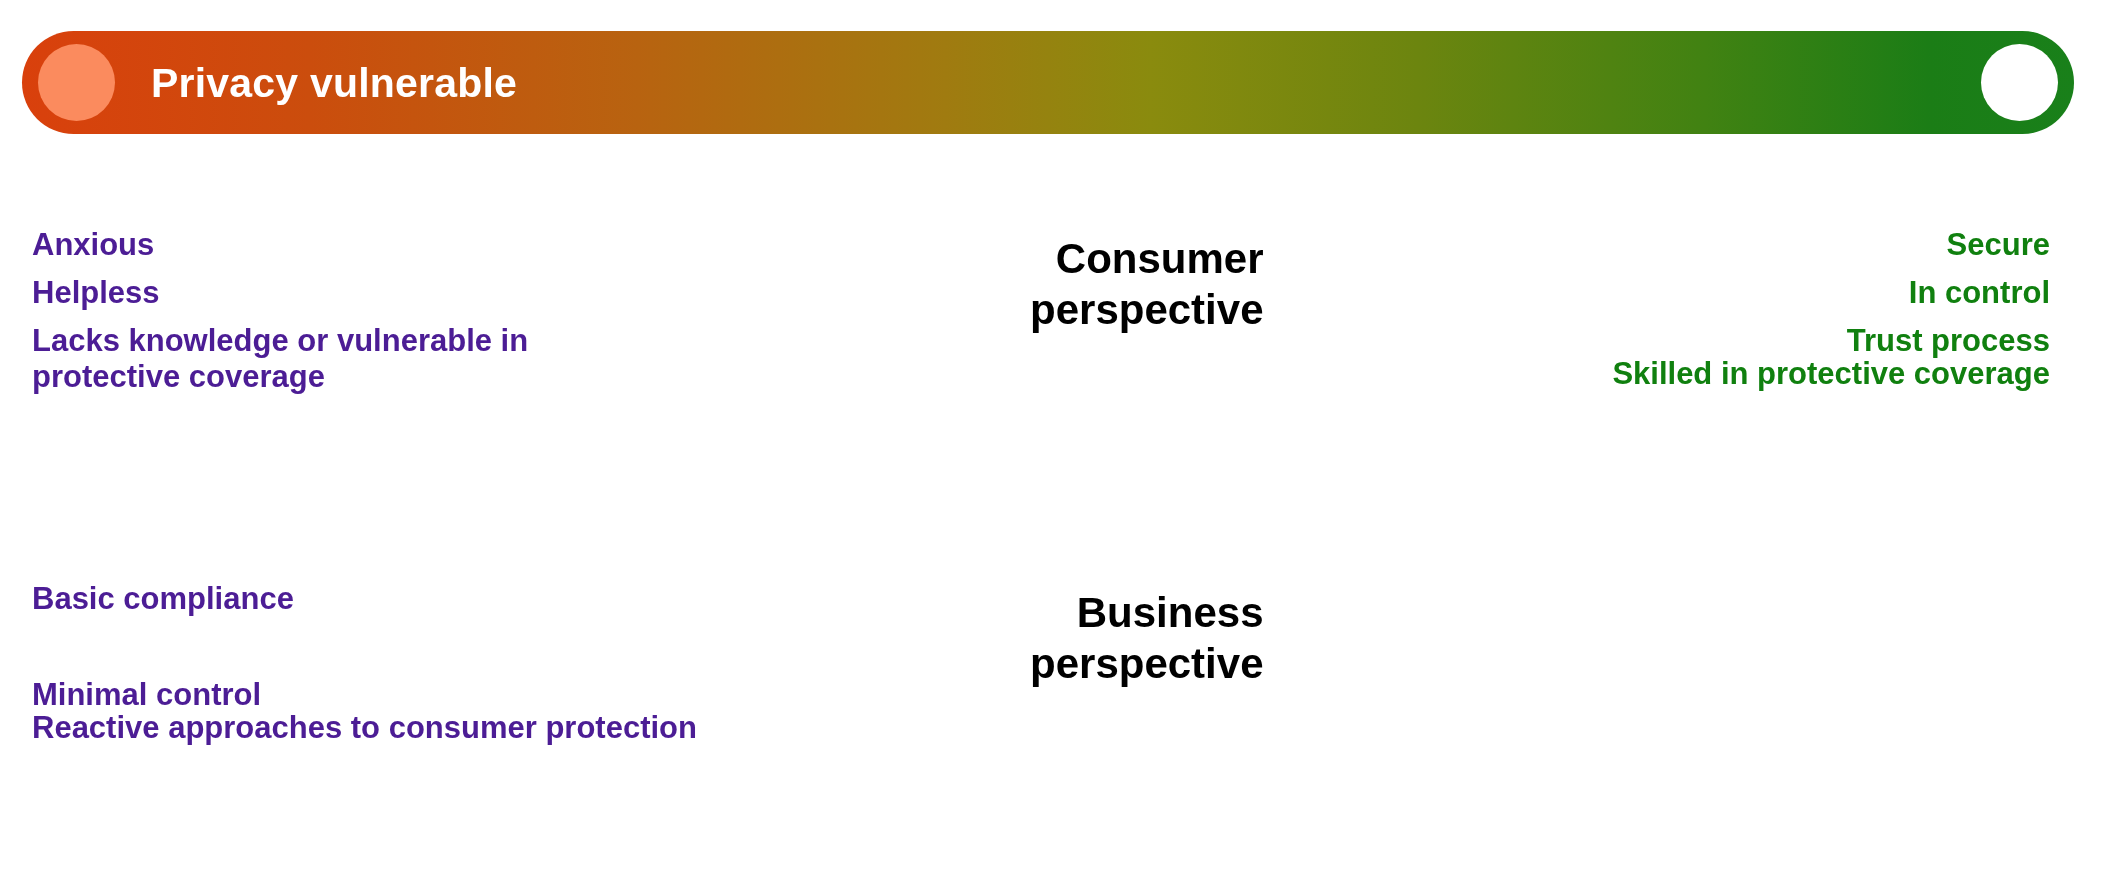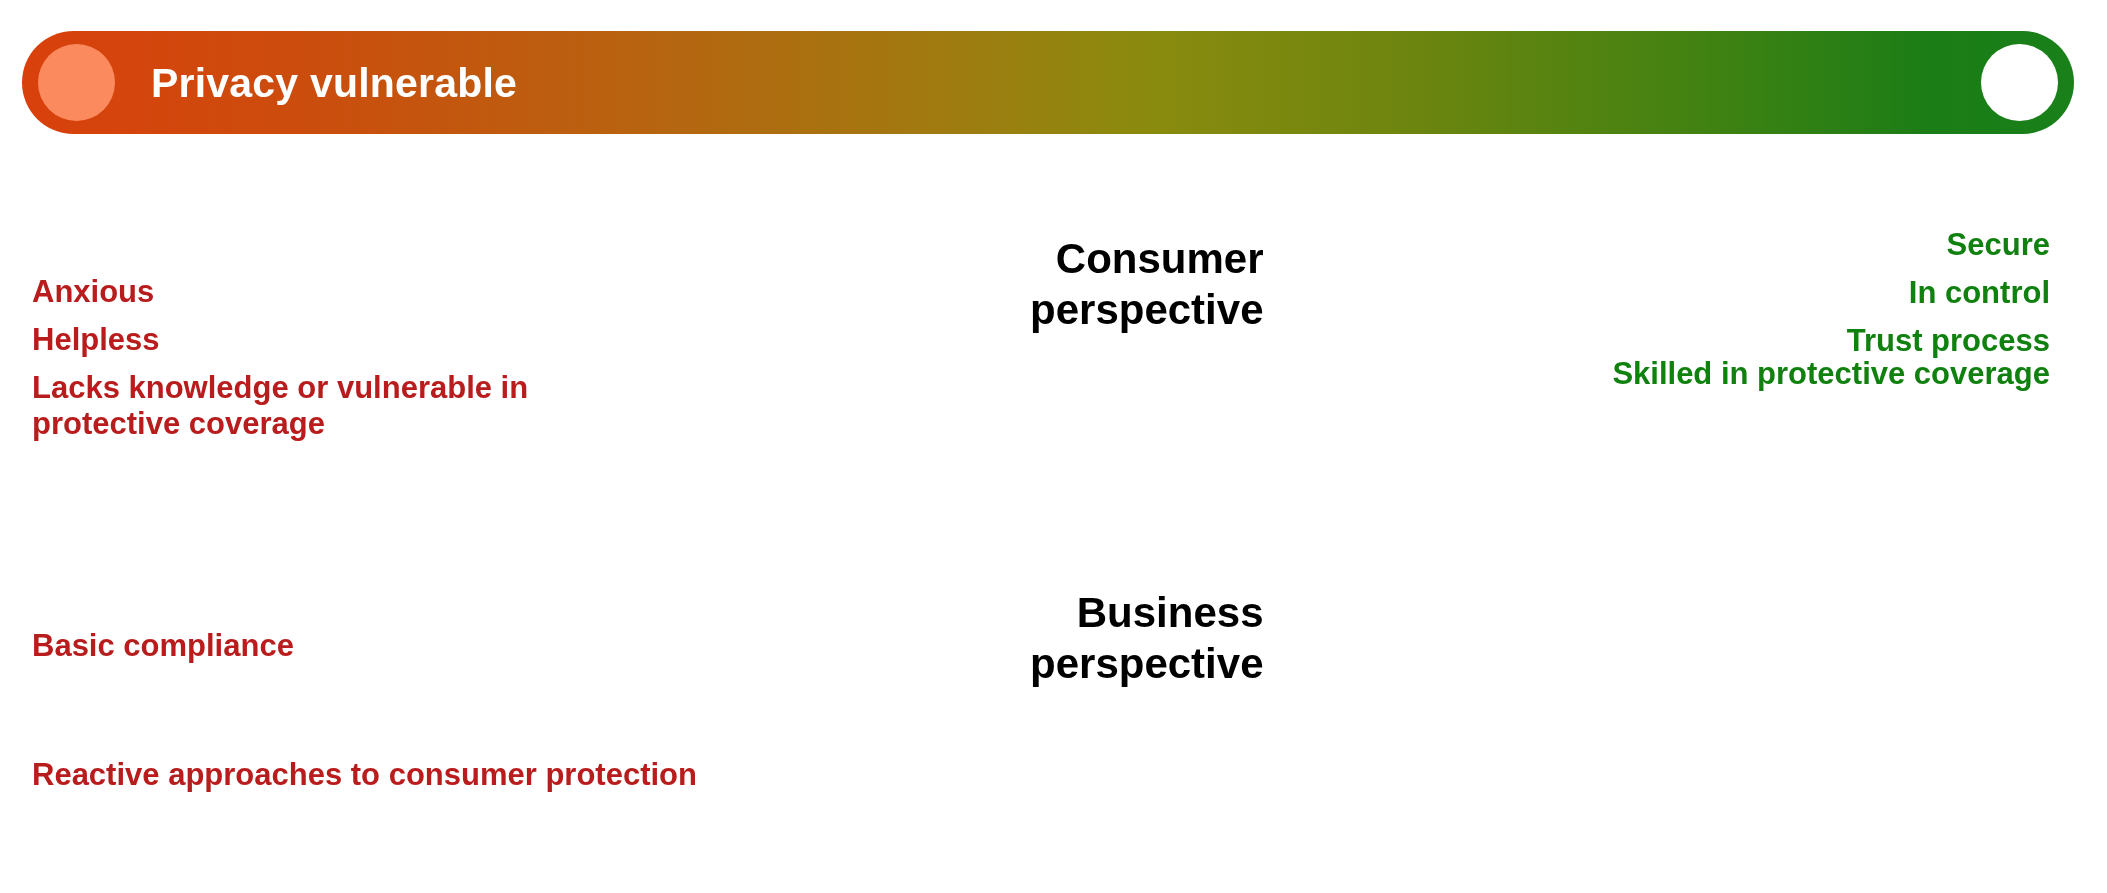--- a/index.html
+++ b/index.html
@@ -92,21 +92,21 @@
   .col-negative { left: 32px;  text-align: left;  }
   .col-positive { right: 57px; text-align: right; }
 
   .trait {
     position: absolute;
     font-size: 31px;
     font-weight: bold;
     line-height: 1.16;
     white-space: nowrap;
   }
-  .col-negative .trait { left: 0;  color: #b91c1c; margin-top: 47px; }
+  .col-negative .trait { left: 0;  color: #4c1d95; }
   .col-positive .trait { right: 0; color: #10800f; }
   .trait.wrap { white-space: normal; width: 640px; }
 
   .trait.r0 { top: -11px; }
   .trait.r1 { top: 37px;  }
   .trait.r2 { top: 85px;  }
   .trait.r3 { top: 118px; text-align: right; }
 
   .perspective-title {
     position: absolute;
@@ -150,20 +150,21 @@
     <div class="trait r2">Trust process</div>
     <div class="trait r3">Skilled in protective coverage</div>
   </div>
 
 </div>
 
 <div class="perspective-block" id="block-business">
 
   <div class="col-negative">
     <div class="trait r0">Basic compliance</div>
+    <div class="trait r2">Minimal control</div>
     <div class="trait r3">Reactive approaches to consumer protection</div>
   </div>
 
   <div class="perspective-title">
     <span class="ptitle-line">Business</span>
     <span class="ptitle-line">perspective</span>
   </div>
 
 
 </div>

